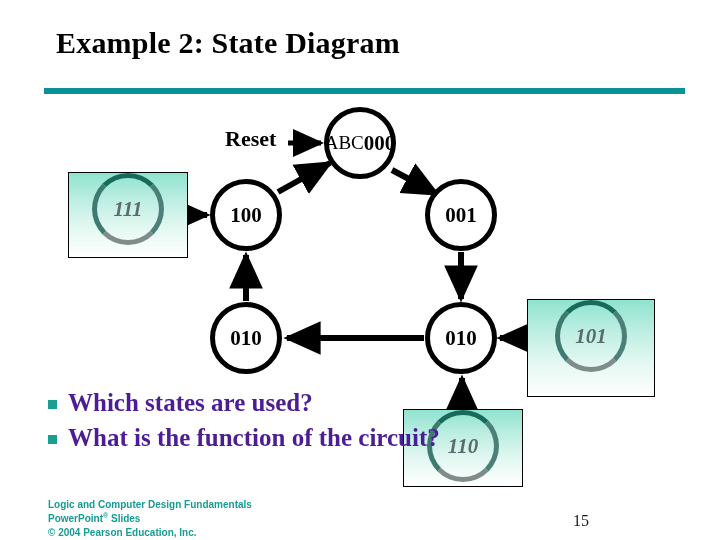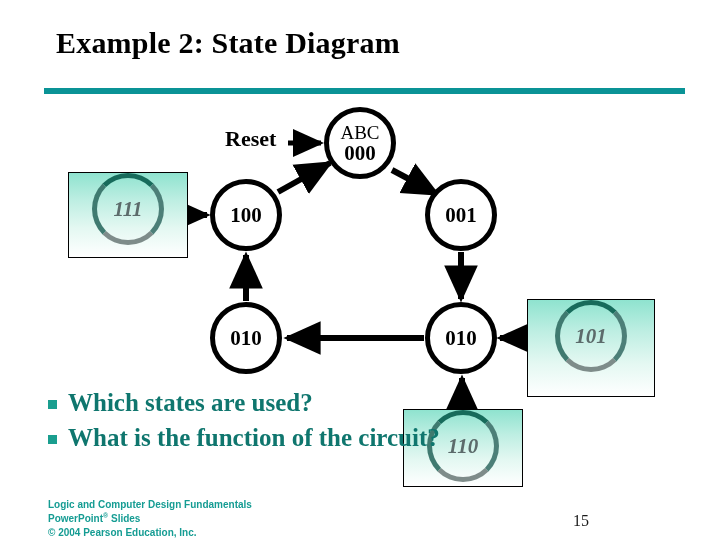--- a/index.html
+++ b/index.html
@@ -52,21 +52,20 @@
   
   .state-node {
     position: absolute;
     width: 72px;
     height: 72px;
     border-radius: 50%;
     border: 5px solid #000000;
     background: #ffffff;
     box-sizing: border-box;
     display: flex;
-    flex-direction: column;
     align-items: center;
     justify-content: center;
     color: #000000;
     font-weight: bold;
     font-size: 21px;
     line-height: 1.0;
     z-index: 5;
   }
   .state-node .var-label {
     font-weight: normal;
@@ -134,21 +133,21 @@
     width: 9px;
     height: 9px;
     background: #1a9e8f;
     margin-top: 12px;
     margin-right: 11px;
     flex: 0 0 auto;
   }
   .bullet-text {
     font-size: 25px;
     font-weight: bold;
-    color: #0f766e;
+    color: #4c1d95;
     line-height: 1.16;
   }
 
   
   #footer-credit {
     position: absolute;
     left: 48px;
     top: 498px;
     color: #159c93;
     font-family: "Liberation Sans", "DejaVu Sans", sans-serif;

